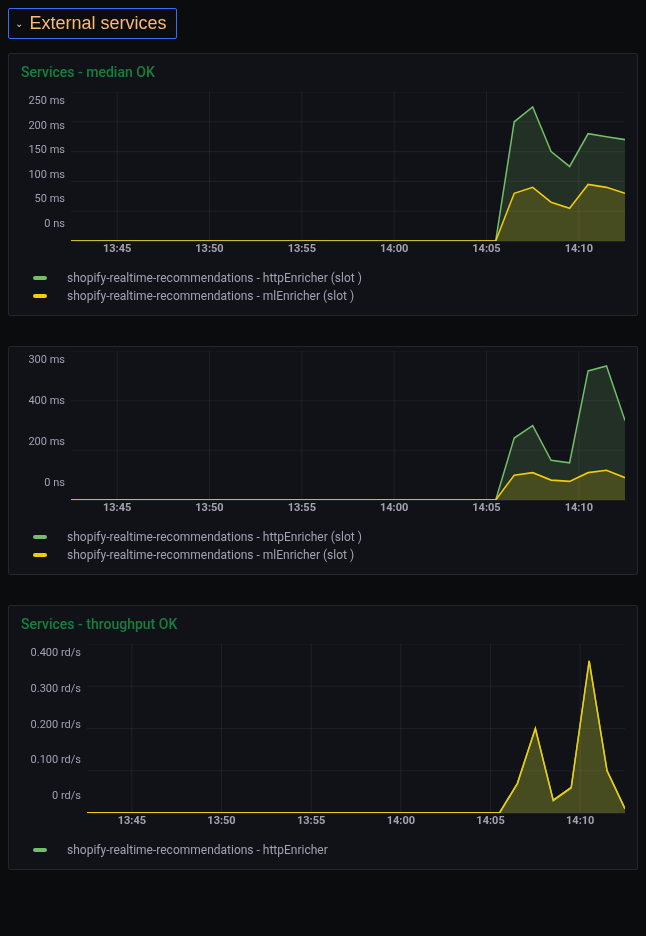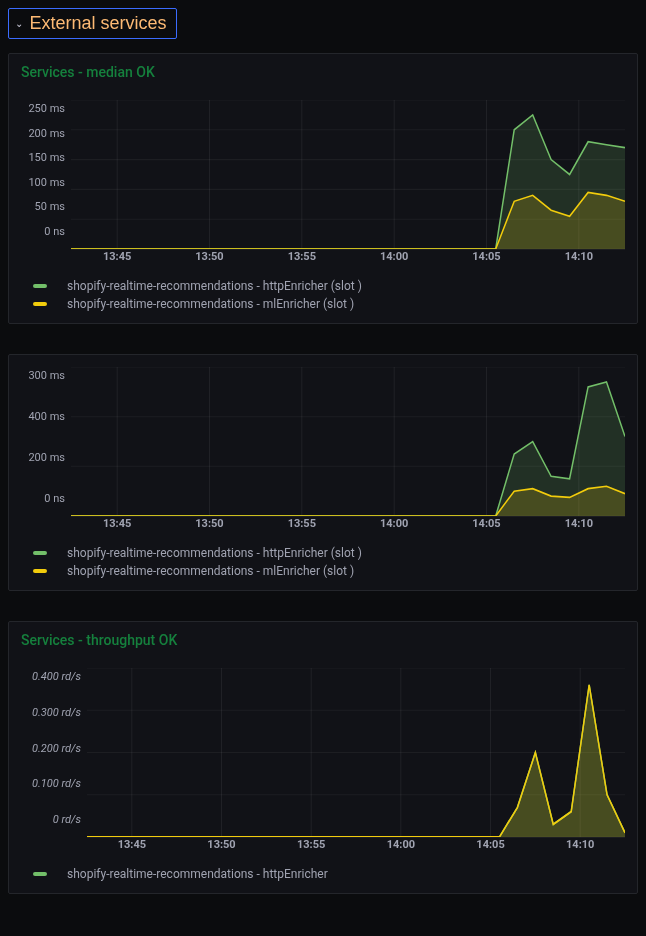--- a/index.html
+++ b/index.html
@@ -33,37 +33,37 @@
     }
     .panel-title {
       padding: 10px 12px 8px 12px;
       font-size: 14px;
       font-weight: 500;
       color: #15803d;
     }
     .chart-area {
       position: relative;
       height: 150px;
-      margin: 12px 12px 0 4px;
+      margin: 4px 12px 0 4px;
       display: flex;
     }
     .chart-area.tall { height: 170px; }
     .y-axis {
       width: 58px;
       display: flex;
       flex-direction: column;
       justify-content: space-between;
       align-items: flex-end;
       padding-right: 6px;
       padding-top: 2px;
       padding-bottom: 12px;
       color: #a0a3b1;
       font-size: 11px;
     }
-    .y-axis.wide { width: 74px; font-style: italic; }
+    .y-axis.wide { width: 74px; }
     .y-axis span { white-space: nowrap; }
     .plot {
       flex: 1;
       position: relative;
       border-bottom: 1px solid rgba(255,255,255,0.05);
     }
     .plot svg { position: absolute; inset: 0; width: 100%; height: 100%; }
     .grid-v line { stroke: rgba(255,255,255,0.07); stroke-width: 1; }
     .grid-h line { stroke: rgba(255,255,255,0.05); stroke-width: 1; }
     .x-axis {

